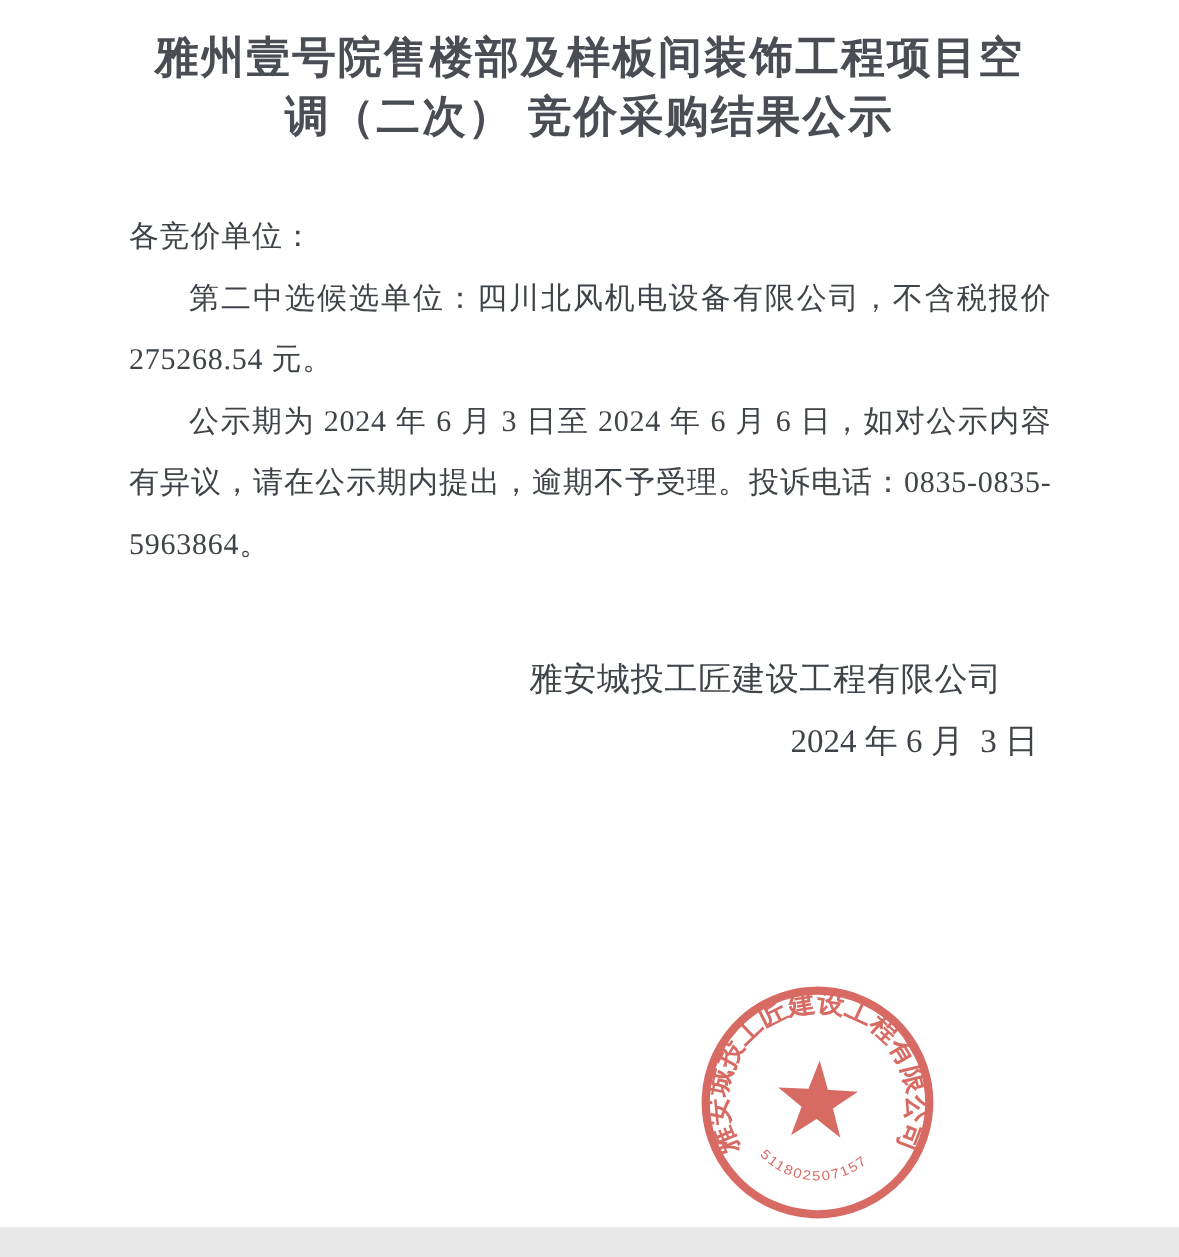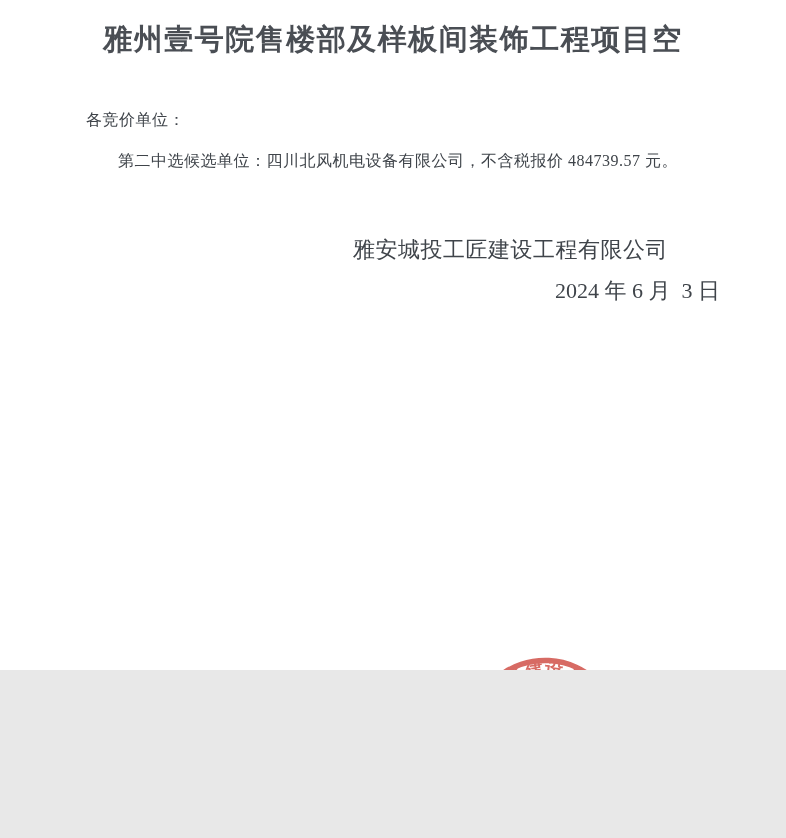--- a/index.html
+++ b/index.html
@@ -1,59 +1,59 @@
 <!DOCTYPE html>
 <html><head>
 <meta charset="utf-8">
 <style>
   html, body { margin: 0; padding: 0; }
   body { background: #e8e8e8; font-family: "Liberation Serif", serif; }
 
   .page {
     position: relative;
     width: 786px;
-    height: 670px;
+    height: 818px;
     margin: 0 auto;
     background: #ffffff;
     overflow: hidden;
   }
 
   .title {
     margin: 0;
     padding-top: 20px;
     text-align: center;
     font-family: "Liberation Sans", sans-serif;
     font-weight: bold;
     font-size: 29px;
     line-height: 39px;
     letter-spacing: 1.5px;
     color: #4a4e54;
   }
   .title-line { display: block; }
 
   .doc-body {
     margin: 40px 85px 0 86px;
-    font-size: 16px;
+    font-size: 20px;
     line-height: 41px;
     color: #3f444a;
     text-align: justify;
     letter-spacing: 0.5px;
   }
   .doc-body p { margin: 0; }
   .para { text-indent: 2em; }
 
   .signature {
     margin-top: 48px;
     text-align: right;
     font-size: 22px;
     line-height: 41px;
     color: #3f444a;
   }
   .signature .company { padding-right: 118px; letter-spacing: 0.5px; }
-  .signature .date { padding-right: 66px; white-space: pre; }
+  .signature .date { padding-right: 94px; white-space: pre; }
 
   .seal {
     position: absolute;
     left: 465px;
     top: 655px;
     width: 160px;
     height: 160px;
     mix-blend-mode: multiply;
     opacity: 0.82;
     transform: rotate(3deg);
@@ -65,25 +65,27 @@
   .seal .arc-company { font-size: 18px; font-weight: bold; }
   .seal .arc-code { font-size: 9px; letter-spacing: 1px; }
 </style>
 </head>
 <body>
 
 <div class="page">
 
   <h1 class="title">
     <span class="title-line">雅州壹号院售楼部及样板间装饰工程项目空</span>
+    <span class="title-line">调（二次） 竞价采购结果公示</span>
   </h1>
 
   <div class="doc-body">
     <p class="salutation">各竞价单位：</p>
-    <p class="para">第二中选候选单位：四川北风机电设备有限公司，不含税报价 484739.57 元。</p>
+    <p class="para">第二中选候选单位：四川北风机电设备有限公司，不含税报价 275268.54 元。</p>
+    <p class="para">公示期为 2024 年 6 月 3 日至 2024 年 6 月 6 日，如对公示内容有异议，请在公示期内提出，逾期不予受理。投诉电话：0835-0835-5963864。</p>
   </div>
 
   <div class="signature">
     <div class="company">雅安城投工匠建设工程有限公司</div>
     <div class="date">2024 年 6 月  3 日</div>
   </div>
 
   <svg class="seal" viewBox="-80 -80 160 160" xmlns="http://www.w3.org/2000/svg">
     <defs>
       <path id="sealArcTop" d="M -50,34 A 60.5,60.5 0 1 1 50,34" fill="none"></path>

